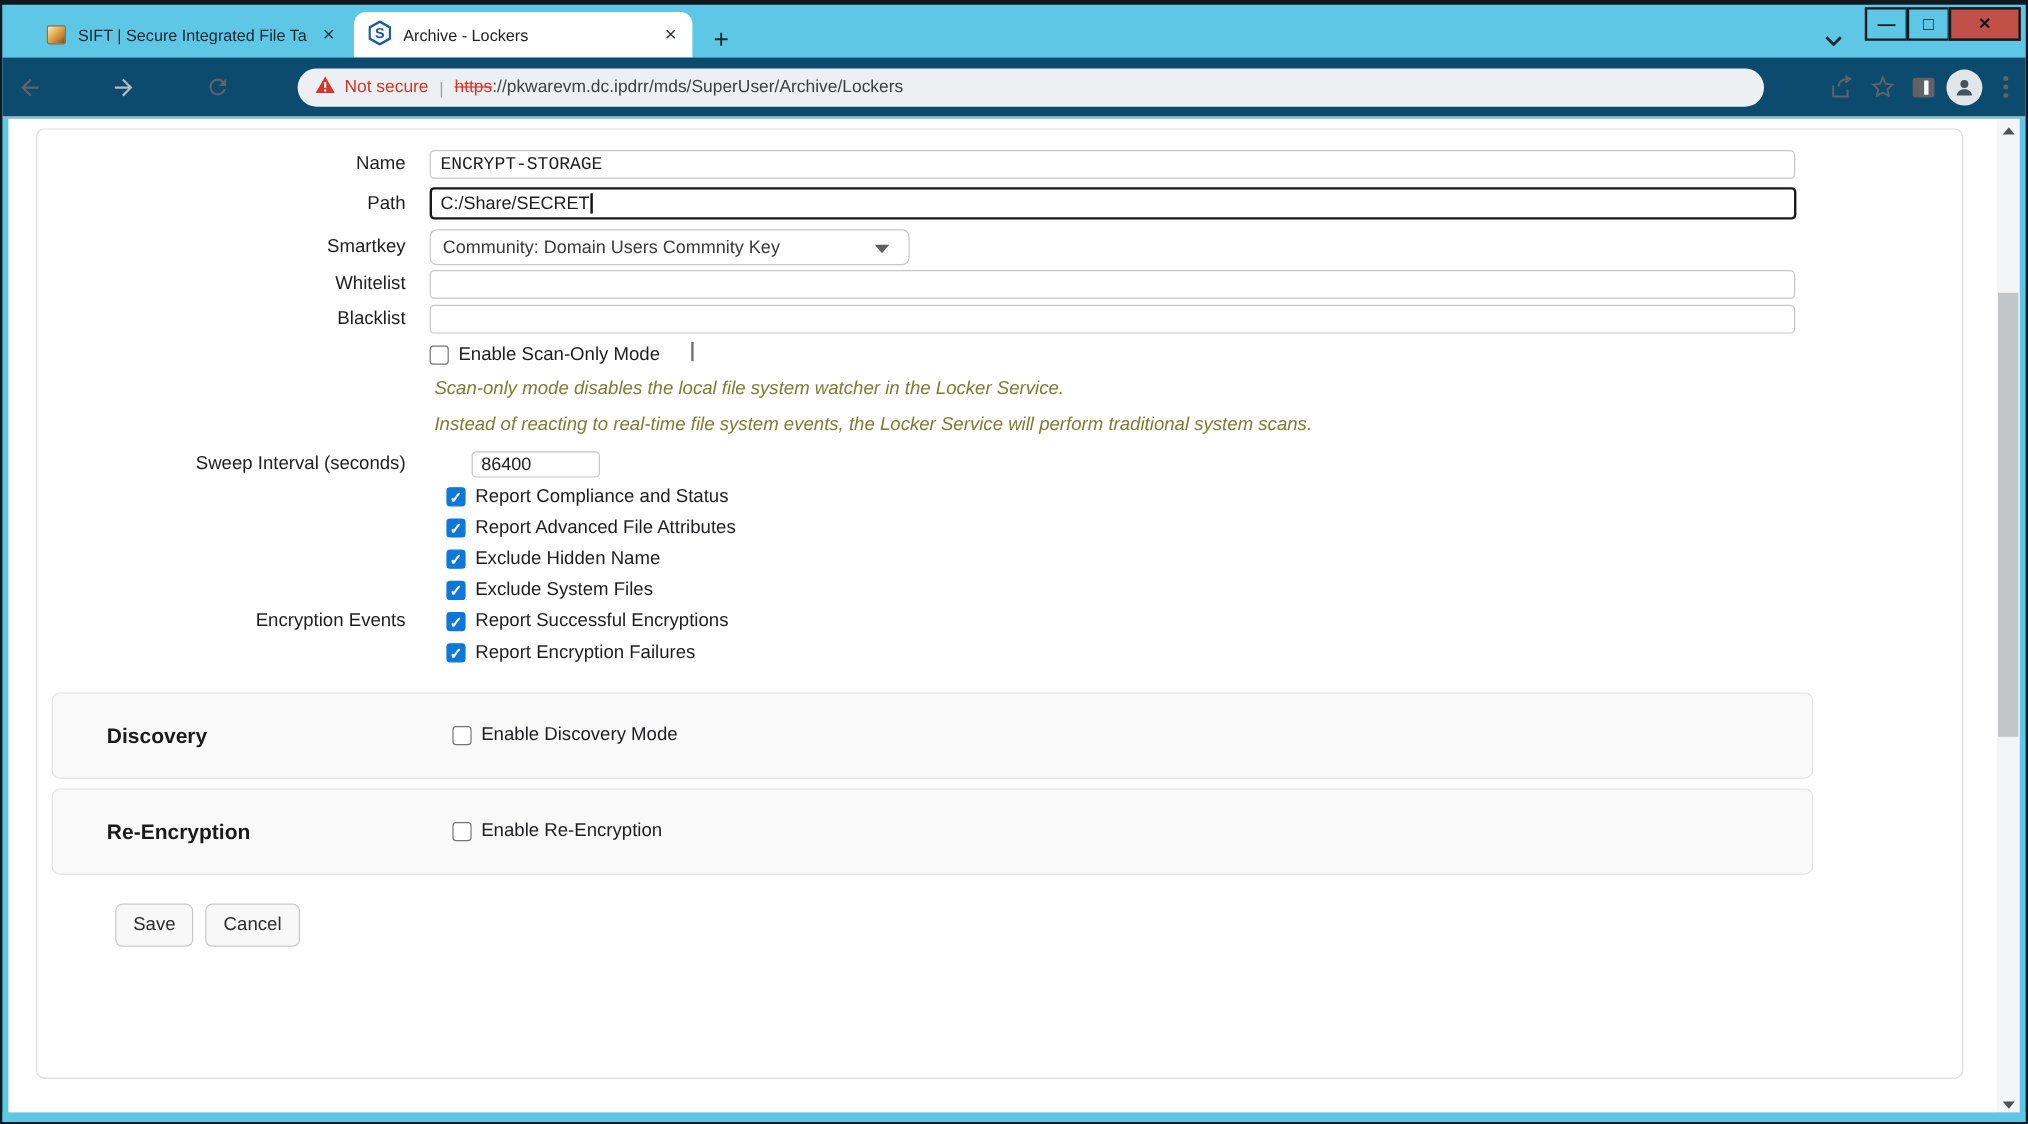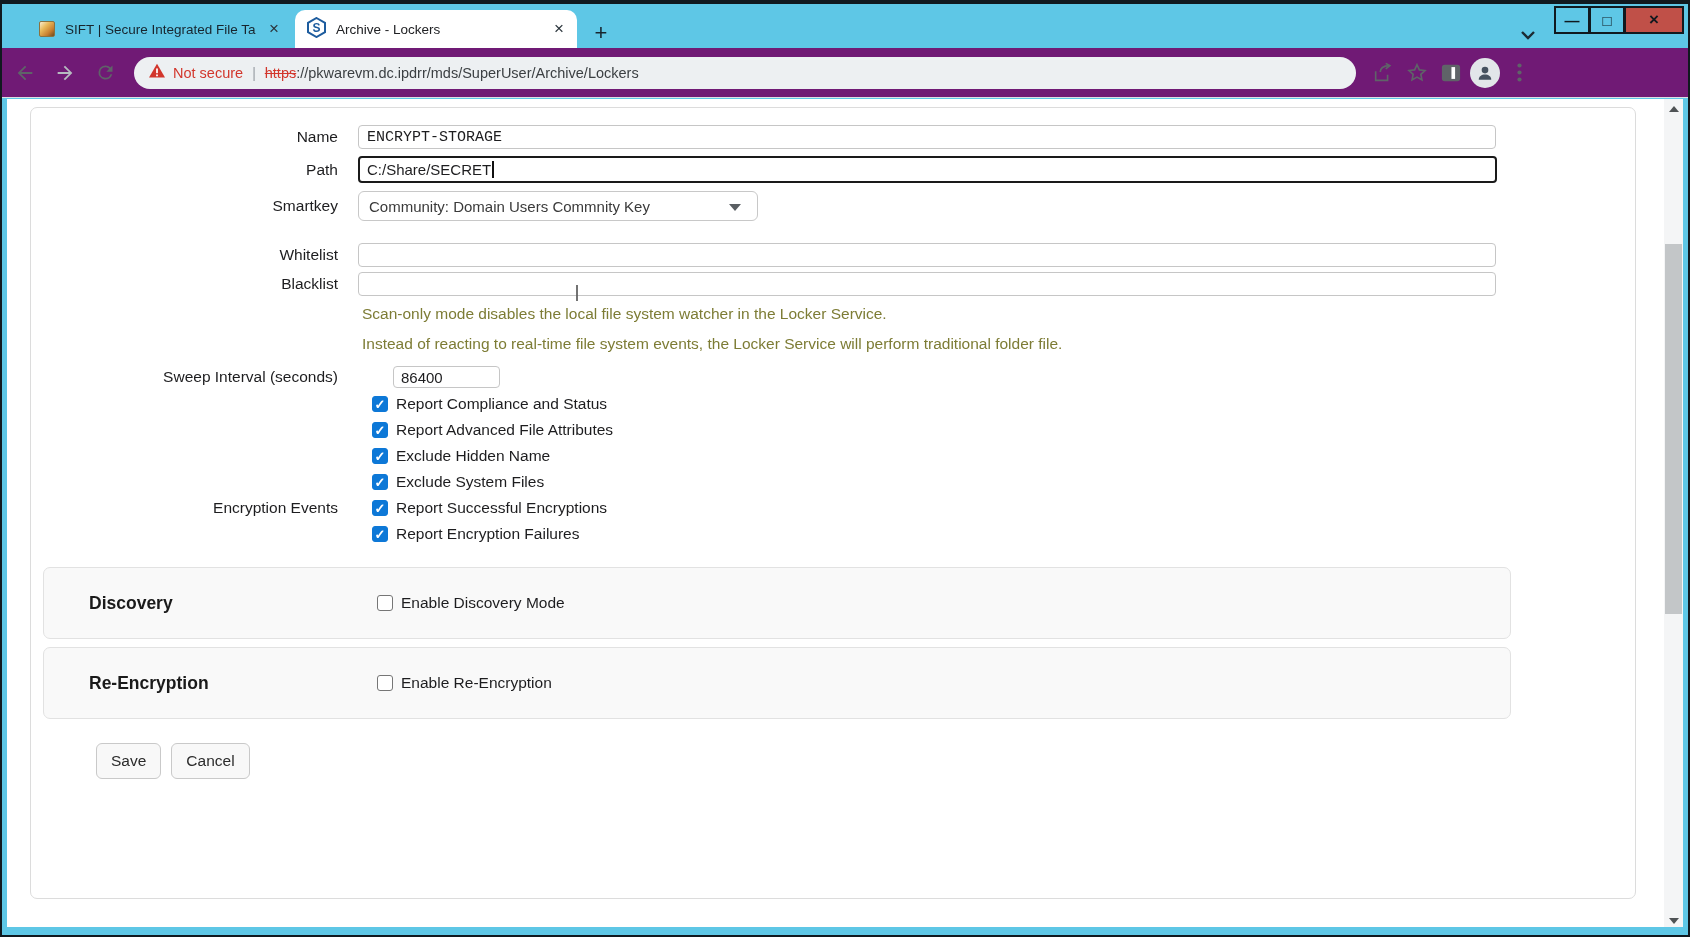--- a/index.html
+++ b/index.html
@@ -22,22 +22,22 @@
   .newtab-btn { position:absolute; left:586px; top:16px; width:26px; height:26px; display:flex; align-items:center; justify-content:center;
                 font-size:22px; color:#17252e; cursor:pointer; }
   .tabsearch { position:absolute; left:1518px; top:22px; width:18px; height:14px; }
 
   .winctrls { position:absolute; right:4px; top:2px; display:flex; height:28px; }
   .wbtn { border:2px solid #10191f; border-right-width:1px; width:35px; display:flex; align-items:center; justify-content:center;
           font-size:15px; font-weight:bold; color:#10191f; cursor:pointer; }
   .wbtn.close { width:60px; background:#c05048; border-right-width:2px; font-size:17px; }
 
   
-  .toolbar { position:absolute; left:0; top:44px; width:1686px; height:50px; background:#701a75;
-             border-bottom:1px solid #dcdfe3; display:flex; align-items:center; }
+  .toolbar { position:absolute; left:0; top:44px; width:1686px; height:50px; background:#0c4a6e;
+             border-bottom:1px solid #dcdfe3; display:flex; align-items:center;justify-content:space-between; }
   .navbtn { width:34px; height:34px; margin-left:6px; display:flex; align-items:center; justify-content:center; border-radius:50%; cursor:pointer; }
   .omnibox { margin-left:12px; width:1222px; height:32px; background:#edf0f2; border-radius:16px;
              display:flex; align-items:center; padding:0 14px; font-size:14.5px; }
   .warn-icon { margin-right:7px; }
   .notsecure { color:#d2362c; margin-right:9px; }
   .url-div { color:#9aa0a6; margin-right:9px; font-size:14px; }
   .url { color:#3c4043; white-space:nowrap; }
   .url .scheme { color:#d2362c; text-decoration:line-through; }
   .tool-icons { display:flex; align-items:center; margin-left:10px; }
   .tico { width:34px; height:34px; display:flex; align-items:center; justify-content:center; border-radius:50%; cursor:pointer; }
@@ -73,21 +73,21 @@
   .sel-arrow { position:absolute; right:16px; top:12px; width:0; height:0;
                border-left:6px solid transparent; border-right:6px solid transparent; border-top:7px solid #5a5f63; }
 
   .cb { width:16px; height:16px; border:1px solid #767676; border-radius:3px; background:#fff; flex:0 0 auto;
         display:flex; align-items:center; justify-content:center; cursor:pointer; }
   .cb .tick { display:none; color:#fff; font-size:13px; font-weight:bold; line-height:1; }
   .cb.checked { background:#0d78d7; border-color:#0d78d7; }
   .cb.checked .tick { display:block; }
   .cb-lab { margin-left:8px; font-size:15.5px; color:#1d1d1f; }
 
-  .note { color:#7d7c35; font-size:15.5px; }
+  .note { font-style:italic; color:#7d7c35; font-size:15.5px; }
 
   .small-txt { width:107px; height:22px; border:1px solid #c6c6c6; border-radius:4px; font-size:15px; color:#1d1d1f;
                padding:0 7px; font-family:"Liberation Sans", sans-serif; }
 
   .section { margin-left:12px; width:1468px; height:72px; background:#f9f9f9; border:1px solid #e2e2e2; border-radius:7px;
              display:flex; align-items:center;padding-left:20px; }
   .sec-title { margin-left:25px; width:288px; font-size:17.5px; font-weight:bold; color:#1a1a1a; }
 
   .btnbar { display:flex; margin-left:17px;padding-left:48px; }
   .btn { height:36px; padding:0 14px; border:1px solid #c9c9c9; border-radius:6px; background:#f8f8f8;
@@ -218,46 +218,51 @@
 
       <div class="row" style="margin-bottom:8px;">
         <span class="lbl">Path</span>
         <div class="txt-focused ctrl">
           <span>C:/Share/SECRET</span>
             <span class="caret"></span>
         </div>
       </div>
 
 
-      <div class="row" style="margin-bottom:22px;">
+      <div class="row" style="margin-bottom:4px;">
         <span class="lbl">Smartkey</span>
         <div class="select ctrl" style="width:400px;">
           <span>Community: Domain Users Commnity Key</span>
           <span class="sel-arrow"></span>
         </div>
       </div>
 
       <div class="row" style="margin-bottom:5px;">
         <span class="lbl">Whitelist</span>
         <input class="txt ctrl" value="" style="">
       </div>
 
       <div class="row" style="margin-bottom:9px;">
         <span class="lbl">Blacklist</span>
         <input class="txt ctrl" value="" style="">
       </div>
 
+      <div class="row" style="margin-bottom:10px;">
+        <span class="lbl"></span>
+        <span class="cb ctrl"></span>
+        <span class="cb-lab">Enable Scan-Only Mode</span>
+      </div>
 
       <div class="row" style="margin-bottom:12px;">
         <span class="lbl"></span>
         <span class="note ctrl" style="margin-left:24px;">Scan-only mode disables the local file system watcher in the Locker Service.</span>
       </div>
       <div class="row" style="margin-bottom:13px;">
         <span class="lbl"></span>
-        <span class="note ctrl" style="margin-left:24px;">Instead of reacting to real-time file system events, the Locker Service will perform traditional folder file.</span>
+        <span class="note ctrl" style="margin-left:24px;">Instead of reacting to real-time file system events, the Locker Service will perform traditional system scans.</span>
       </div>
 
       <div class="row" style="margin-bottom:7px;gap:35px;">
         <span class="lbl">Sweep Interval (seconds)</span>
         <input class="small-txt ctrl" value="86400" style="">
       </div>
 
       <div class="row" style="margin-bottom:8px;">
         <span class="lbl"></span>
         <span class="cb ctrl checked" style="margin-left:34px;">

